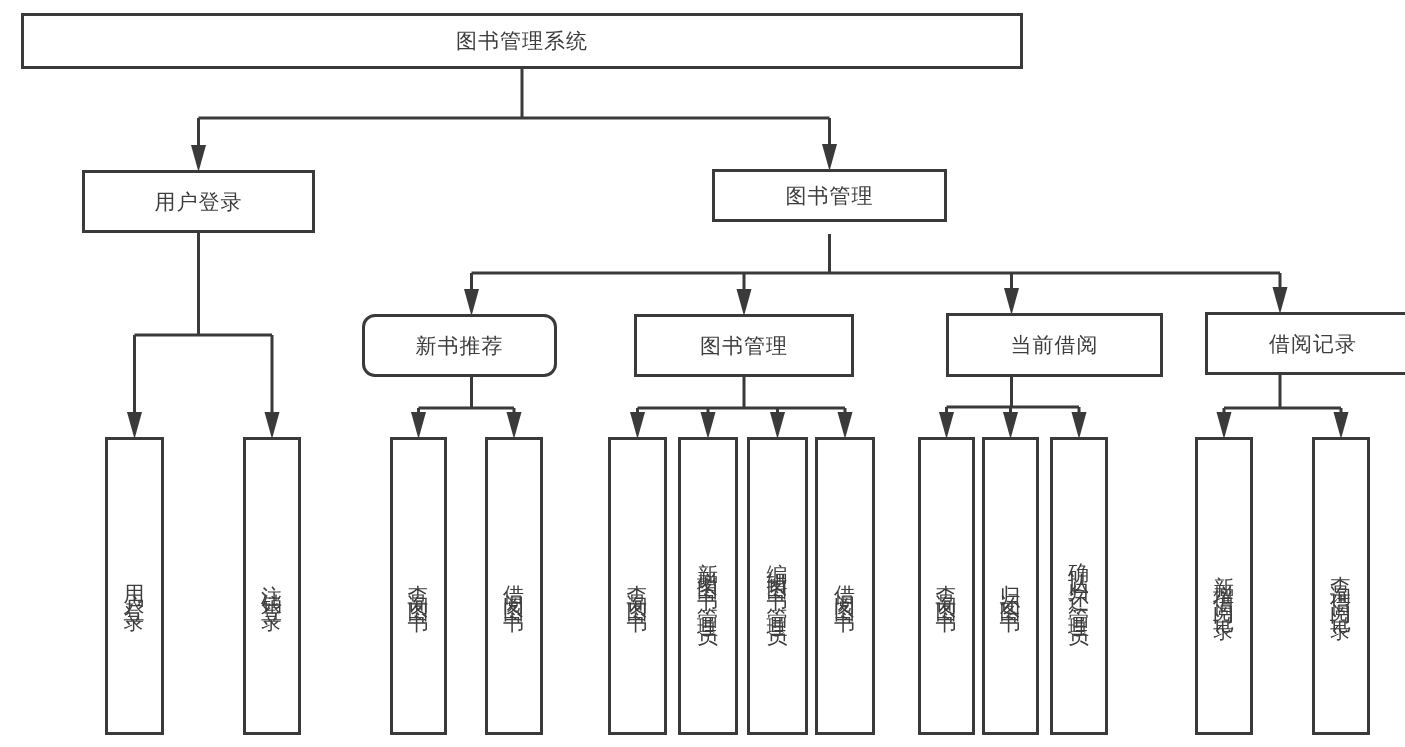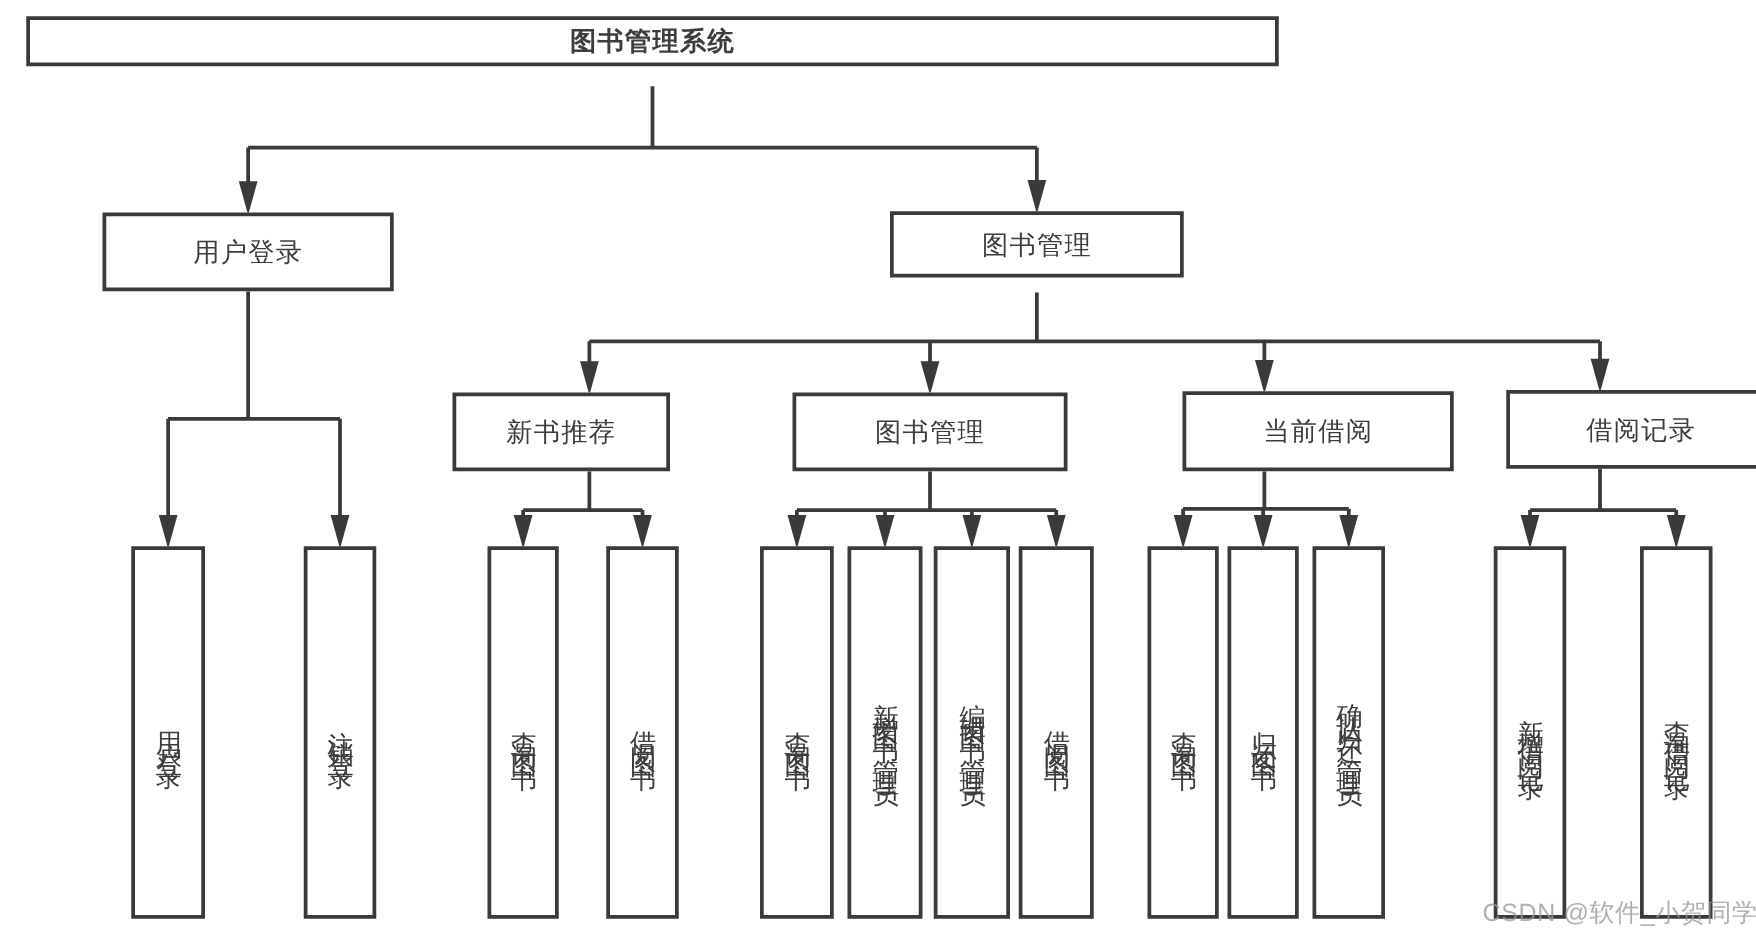--- a/index.html
+++ b/index.html
@@ -95,35 +95,34 @@
         <polygon points="1003,412 1018,412 1010.5,439" fill="#3a3a3a"></polygon>
         <polygon points="1071.5,412 1086.5,412 1079,439" fill="#3a3a3a"></polygon>
       </g>
       <g>
         <path d="M 1280 375 V 408 M 1224 408 H 1341 M 1224 408 V 415 M 1341 408 V 415" fill="none" stroke="#3a3a3a" stroke-width="3"></path>
         <polygon points="1216.5,412 1231.5,412 1224,439" fill="#3a3a3a"></polygon>
         <polygon points="1333.5,412 1348.5,412 1341,439" fill="#3a3a3a"></polygon>
       </g>
     </svg>
   <div id="nodes-layer">
-      <div class="node h" style="left: 21px; top: 13px; width: 1002px; height: 40px; font-weight: bold;">图书管理系统</div>
+      <div class="node h" style="left: 21px; top: 13px; width: 1002px; height: 56px;">图书管理系统</div>
       <div class="node h" style="left: 82px; top: 170px; width: 233px; height: 63px;">用户登录</div>
       <div class="node h" style="left: 712px; top: 169px; width: 235px; height: 53px;">图书管理</div>
-      <div class="node h" style="left: 362px; top: 314px; width: 174px; height: 63px;">新书推荐</div>
+      <div class="node h" style="left: 362px; top: 314px; width: 195px; height: 63px; border-radius: 13px;">新书推荐</div>
       <div class="node h" style="left: 634px; top: 314px; width: 220px; height: 63px;">图书管理</div>
       <div class="node h" style="left: 903px; top: 313px; width: 217px; height: 64px; margin-left: 43px;">当前借阅</div>
       <div class="node h" style="left: 1172px; top: 312px; width: 216px; height: 63px; margin-left: 33px;">借阅记录</div>
       <div class="node v" style="left: 105px; top: 437px; width: 59px; height: 298px;">用户登录</div>
       <div class="node v" style="left: 243px; top: 437px; width: 58px; height: 298px;">注销登录</div>
       <div class="node v" style="left: 390px; top: 437px; width: 57px; height: 298px;">查询图书</div>
       <div class="node v" style="left: 485px; top: 437px; width: 58px; height: 298px;">借阅图书</div>
       <div class="node v" style="left: 608px; top: 437px; width: 59px; height: 298px;">查询图书</div>
       <div class="node v" style="left: 678px; top: 437px; width: 60px; height: 298px;">新增图书（管理员）</div>
       <div class="node v" style="left: 747px; top: 437px; width: 61px; height: 298px;">编辑图书（管理员）</div>
       <div class="node v" style="left: 815px; top: 437px; width: 60px; height: 298px;">借阅图书</div>
       <div class="node v" style="left: 918px; top: 437px; width: 57px; height: 298px;">查询图书</div>
       <div class="node v" style="left: 982px; top: 437px; width: 57px; height: 298px;">归还图书</div>
       <div class="node v" style="left: 1050px; top: 437px; width: 58px; height: 298px;">确认归还（管理员）</div>
       <div class="node v" style="left: 1195px; top: 437px; width: 58px; height: 298px;">新增借阅记录</div>
       <div class="node v" style="left: 1312px; top: 437px; width: 58px; height: 298px;">查询借阅记录</div>
     </div>
-  <div class="watermark">CSDN @软件_小贺同学</div>
 </div>
 
 </body></html>

